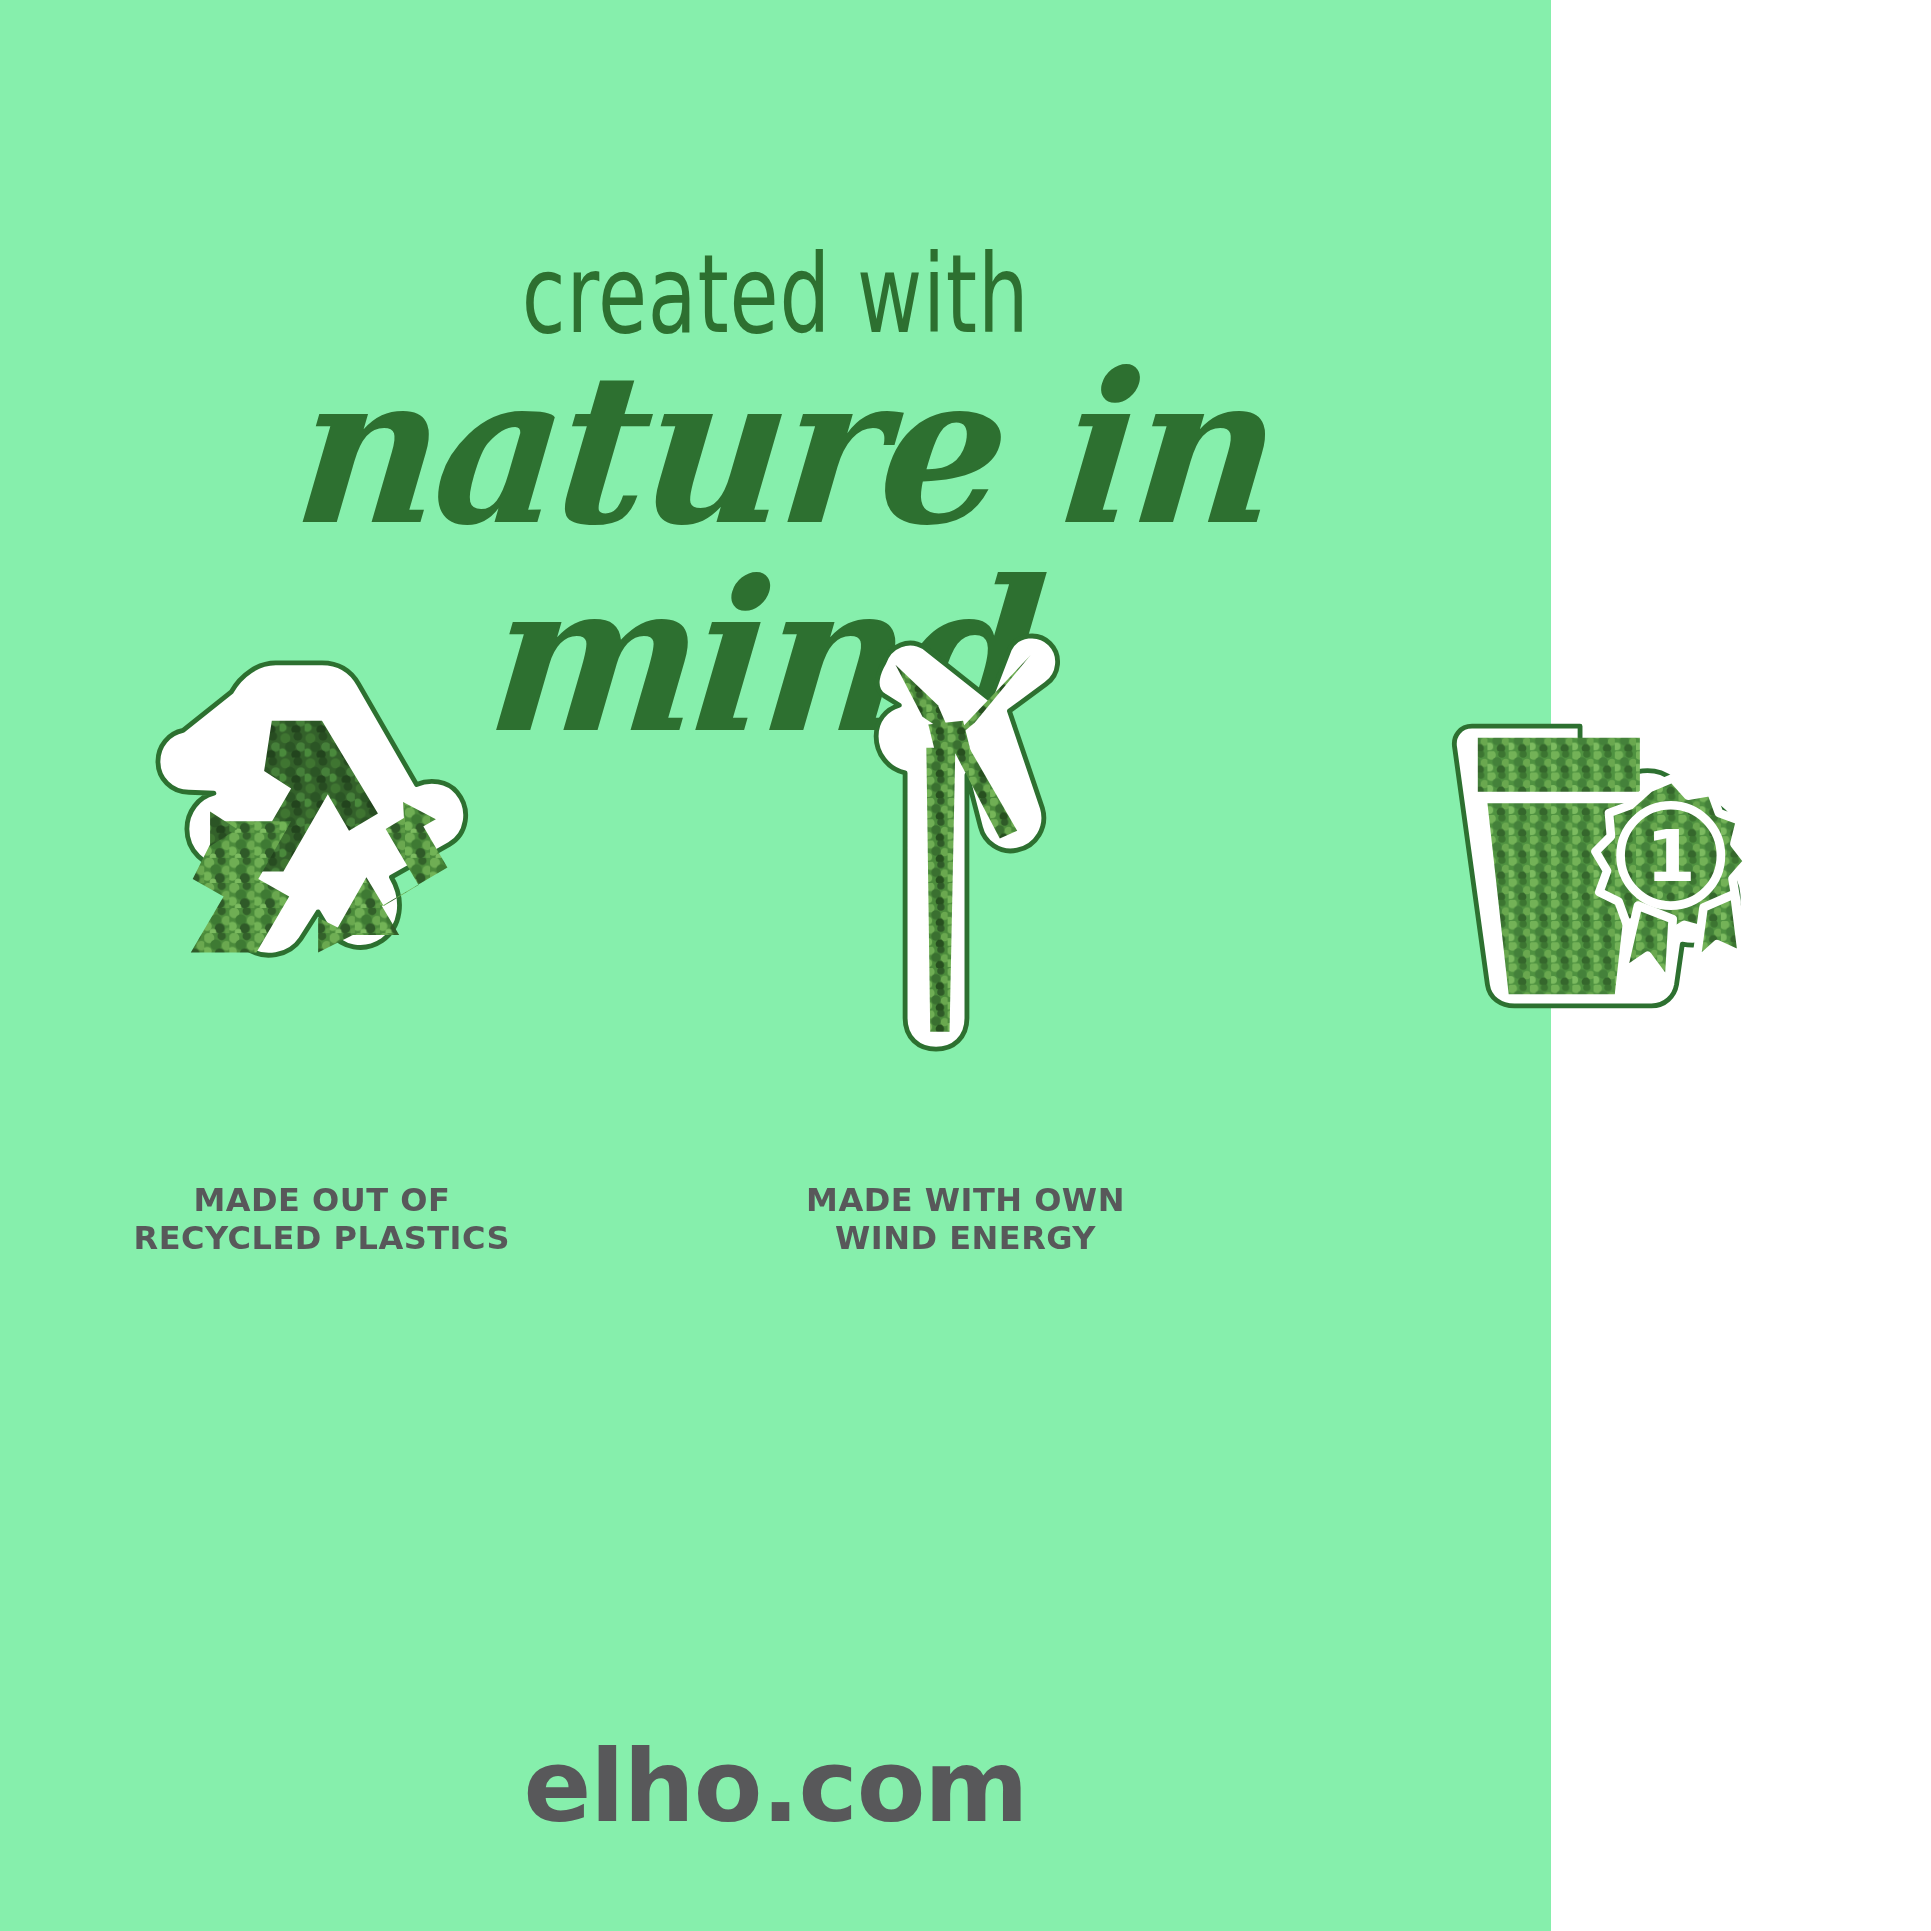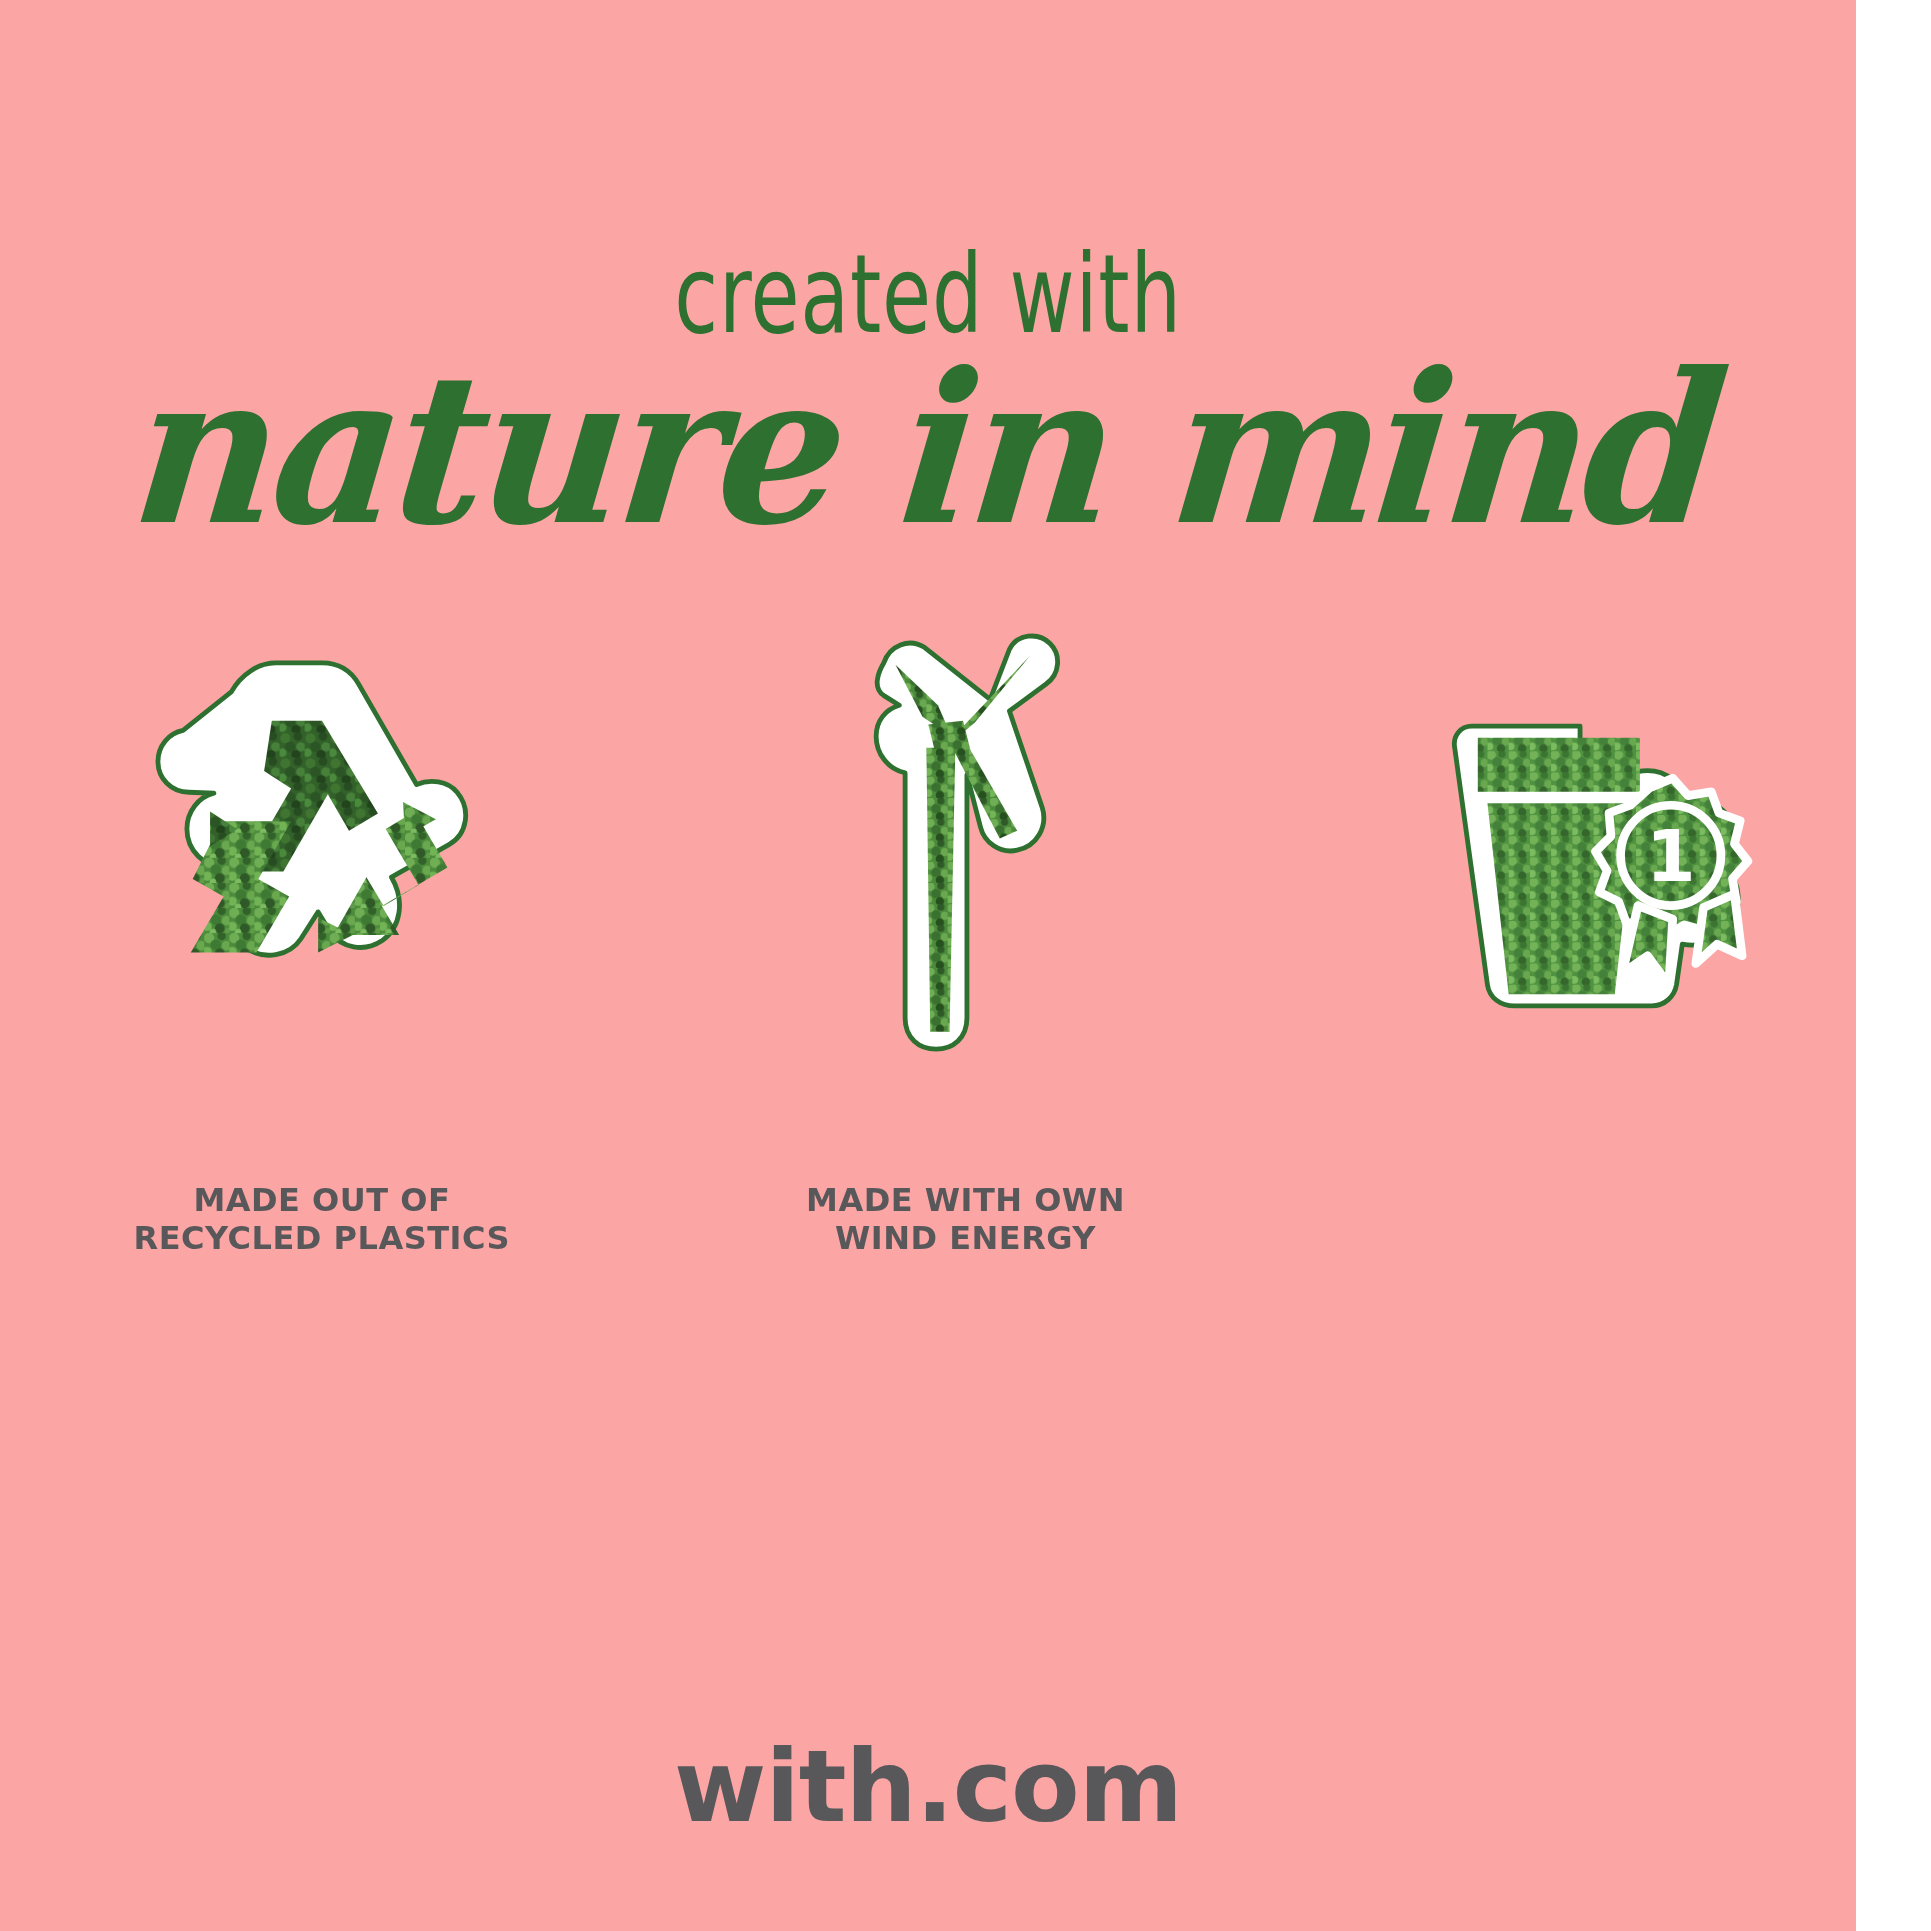--- a/index.html
+++ b/index.html
@@ -4,22 +4,22 @@
 <style>
   * { margin:0; padding:0; box-sizing:border-box; }
   html, body {
     width:1931px; height:1931px;
     background:#ffffff;
     font-family:"Liberation Sans", sans-serif;
     overflow:hidden;
   }
   .poster {
     position:relative;
-    width:1856px; height:1931px;
-    background:#fca5a5;
+    width:1551px; height:1931px;
+    background:#86efac;
   }
 
   
   .headline {
     position:absolute;
     top:241px; left:0; right:0;
     text-align:center;
   }
   .headline-line1 {
     display:block;
@@ -275,17 +275,17 @@
 
           <path d="M200 248 L236 262 L232 330 L210 300 L184 318 Z" fill="url(#leafPatC)" stroke="#ffffff" stroke-width="9" stroke-linejoin="round"></path>
           <path d="M268 250 L300 236 L308 300 L282 288 L260 308 Z" fill="url(#leafPatC)" stroke="#ffffff" stroke-width="9" stroke-linejoin="round"></path>
         </svg>
       </div>
     </div>
 
   </div>
 
   <div class="footer">
-    <span class="brand">with.com</span>
+    <span class="brand">elho.com</span>
   </div>
 
 </div>
 
 
 </body></html>

